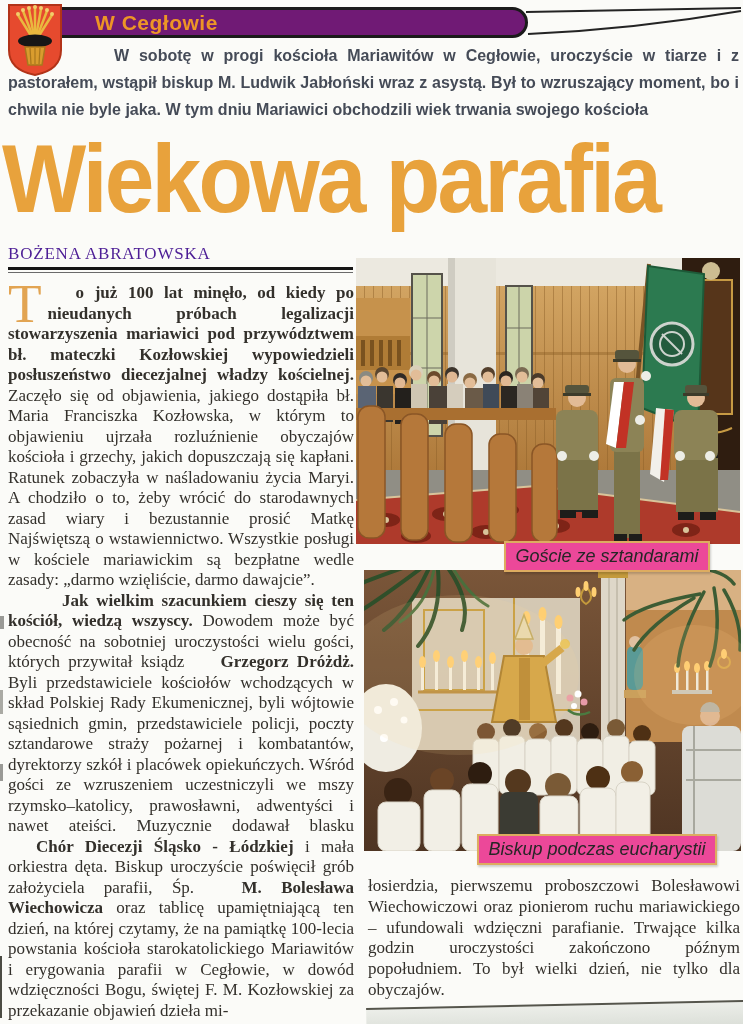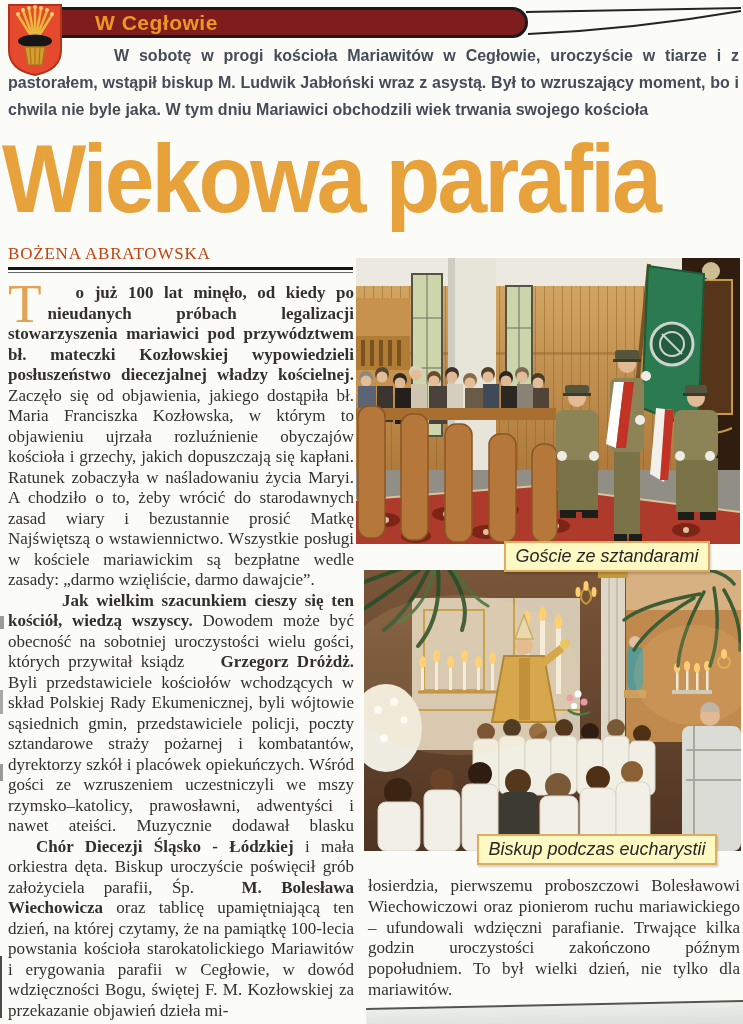--- a/index.html
+++ b/index.html
@@ -1,53 +1,53 @@
 <!DOCTYPE html>
 <html><head>
 <meta charset="utf-8">
 <style>
   html,body{margin:0;padding:0;}
   .page{position:relative;width:743px;height:1024px;background:#fbfbf8;overflow:hidden;
         font-family:"Liberation Serif",serif;}
 
   
-  .header-pill{position:absolute;left:46px;top:7px;width:482px;height:31px;background:#7f1d1d;
+  .header-pill{position:absolute;left:46px;top:7px;width:482px;height:31px;background:#701a75;
                border:3px solid #1b1b1b;border-radius:8px 17px 17px 8px;box-sizing:border-box;z-index:2;}
   .header-pill .lbl{display:block;padding-left:46px;font-family:"Liberation Sans",sans-serif;
                     font-weight:bold;font-size:21px;line-height:25px;color:#ED9526;letter-spacing:.5px;}
   .tail{position:absolute;left:0;top:0;z-index:1;}
   .shield{position:absolute;left:6px;top:2px;z-index:3;}
 
   .lede{position:absolute;left:8px;top:42px;width:731px;font-family:"Liberation Sans",sans-serif;
         font-weight:bold;font-size:16px;line-height:27px;color:#454B57;text-align:justify;text-indent:106px;}
 
   .headline{position:absolute;left:2px;top:128px;font-family:"Liberation Sans",sans-serif;font-weight:bold;
             font-size:97px;line-height:102px;color:#E8A23C;letter-spacing:-3px;white-space:nowrap;
             transform:scaleX(0.92);transform-origin:left top;}
 
-  .byline{position:absolute;left:8px;top:244px;font-size:17px;letter-spacing:.8px;color:#c2410c;}
+  .byline{position:absolute;left:8px;top:244px;font-size:17px;letter-spacing:.8px;color:#4c1d95;}
   .rule-a{position:absolute;left:8px;top:267px;width:345px;height:3px;background:#151515;}
   .rule-b{position:absolute;left:8px;top:272px;width:345px;height:1px;background:#6a6a6a;}
 
   
   .col-left{position:absolute;left:8px;top:283px;width:346px;height:741px;overflow:hidden;
             font-size:17px;line-height:20.5px;color:#33302b;text-align:justify;}
   .col-left p{margin:0;}
   .col-left .p2{text-indent:26px;}
   .b{font-weight:bold;margin-left:28px;}
   .dropcap{float:left;font-size:55px;line-height:41px;color:#E2A452;padding:0 6px 0 0;}
 
   .col-right{position:absolute;left:368px;top:876px;width:372px;font-size:17px;line-height:20.8px;
              color:#33302b;text-align:justify;}
   .col-right p{margin:0;}
 
   
   .photo1{position:absolute;left:356px;top:258px;width:384px;height:286px;}
   .photo2{position:absolute;left:364px;top:570px;width:377px;height:281px;}
-  .caption{position:absolute;background:#fef9c3;border:2px solid #DDAC60;box-sizing:border-box;
+  .caption{position:absolute;background:#ec4899;border:2px solid #DDAC60;box-sizing:border-box;
            box-shadow:1px 2px 2px rgba(0,0,0,.18);font-family:"Liberation Sans",sans-serif;
            font-style:italic;font-size:18px;line-height:26px;text-align:center;color:#262626;z-index:4;}
   .cap1{left:504px;top:541px;width:206px;height:31px;}
   .cap2{left:477px;top:834px;width:240px;height:31px;}
 
   
   .band{position:absolute;left:366px;top:1000px;width:380px;height:26px;
         background:linear-gradient(#eceee9,#d9ddd6);border-top:2px solid #55554c;
         transform:rotate(-1.2deg);transform-origin:right top;}
   .edge-v{position:absolute;left:0;top:956px;width:2px;height:62px;background:#4c4c44;}
@@ -435,21 +435,21 @@
         <line x1="322" y1="210" x2="377" y2="210"></line>
         <line x1="330" y1="156" x2="330" y2="281"></line>
       </g>
 
     <ellipse cx="95" cy="105" rx="120" ry="80" fill="#FFDF9A" opacity="0.12"></ellipse>
     <ellipse cx="330" cy="105" rx="60" ry="50" fill="#FFCF8A" opacity="0.14"></ellipse>
   </svg>
   <div class="caption cap2">Biskup podczas eucharystii</div>
 
   <div class="col-right">
-    <p>łosierdzia, pierwszemu proboszczowi Bolesławowi Wiechowiczowi oraz pionierom ruchu mariawickiego – ufundowali wdzięczni parafianie. Trwające kilka godzin uroczystości zakończono późnym popołudniem. To był wielki dzień, nie tylko dla mariawitów.</p>
+    <p>łosierdzia, pierwszemu proboszczowi Bolesławowi Wiechowiczowi oraz pionierom ruchu mariawickiego – ufundowali wdzięczni parafianie. Trwające kilka godzin uroczystości zakończono późnym popołudniem. To był wielki dzień, nie tylko dla obyczajów.</p>
   </div>
 
   <div class="band"></div>
   <div class="edge-v"></div>
   <div class="mark1"></div>
   <div class="mark2"></div>
   <div class="mark3"></div>
 
 </div>
 

